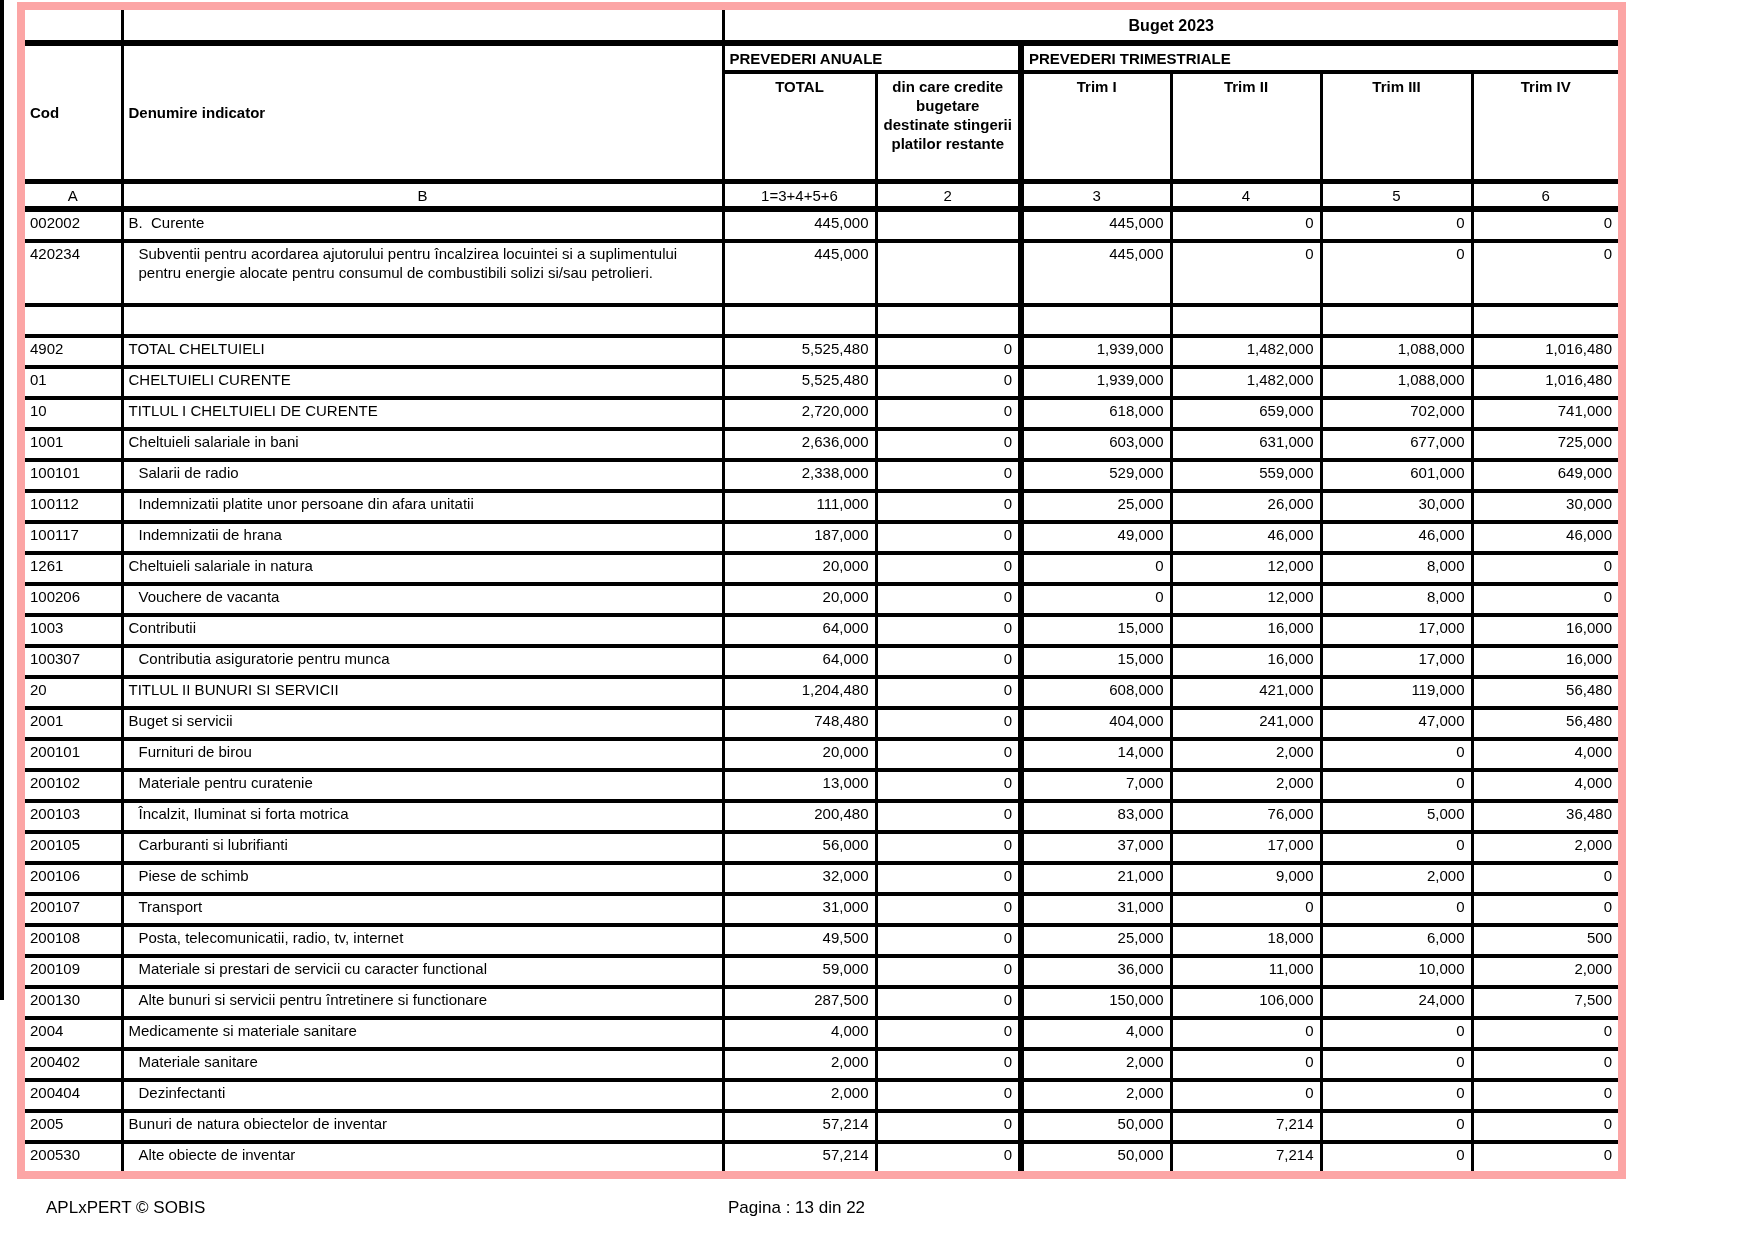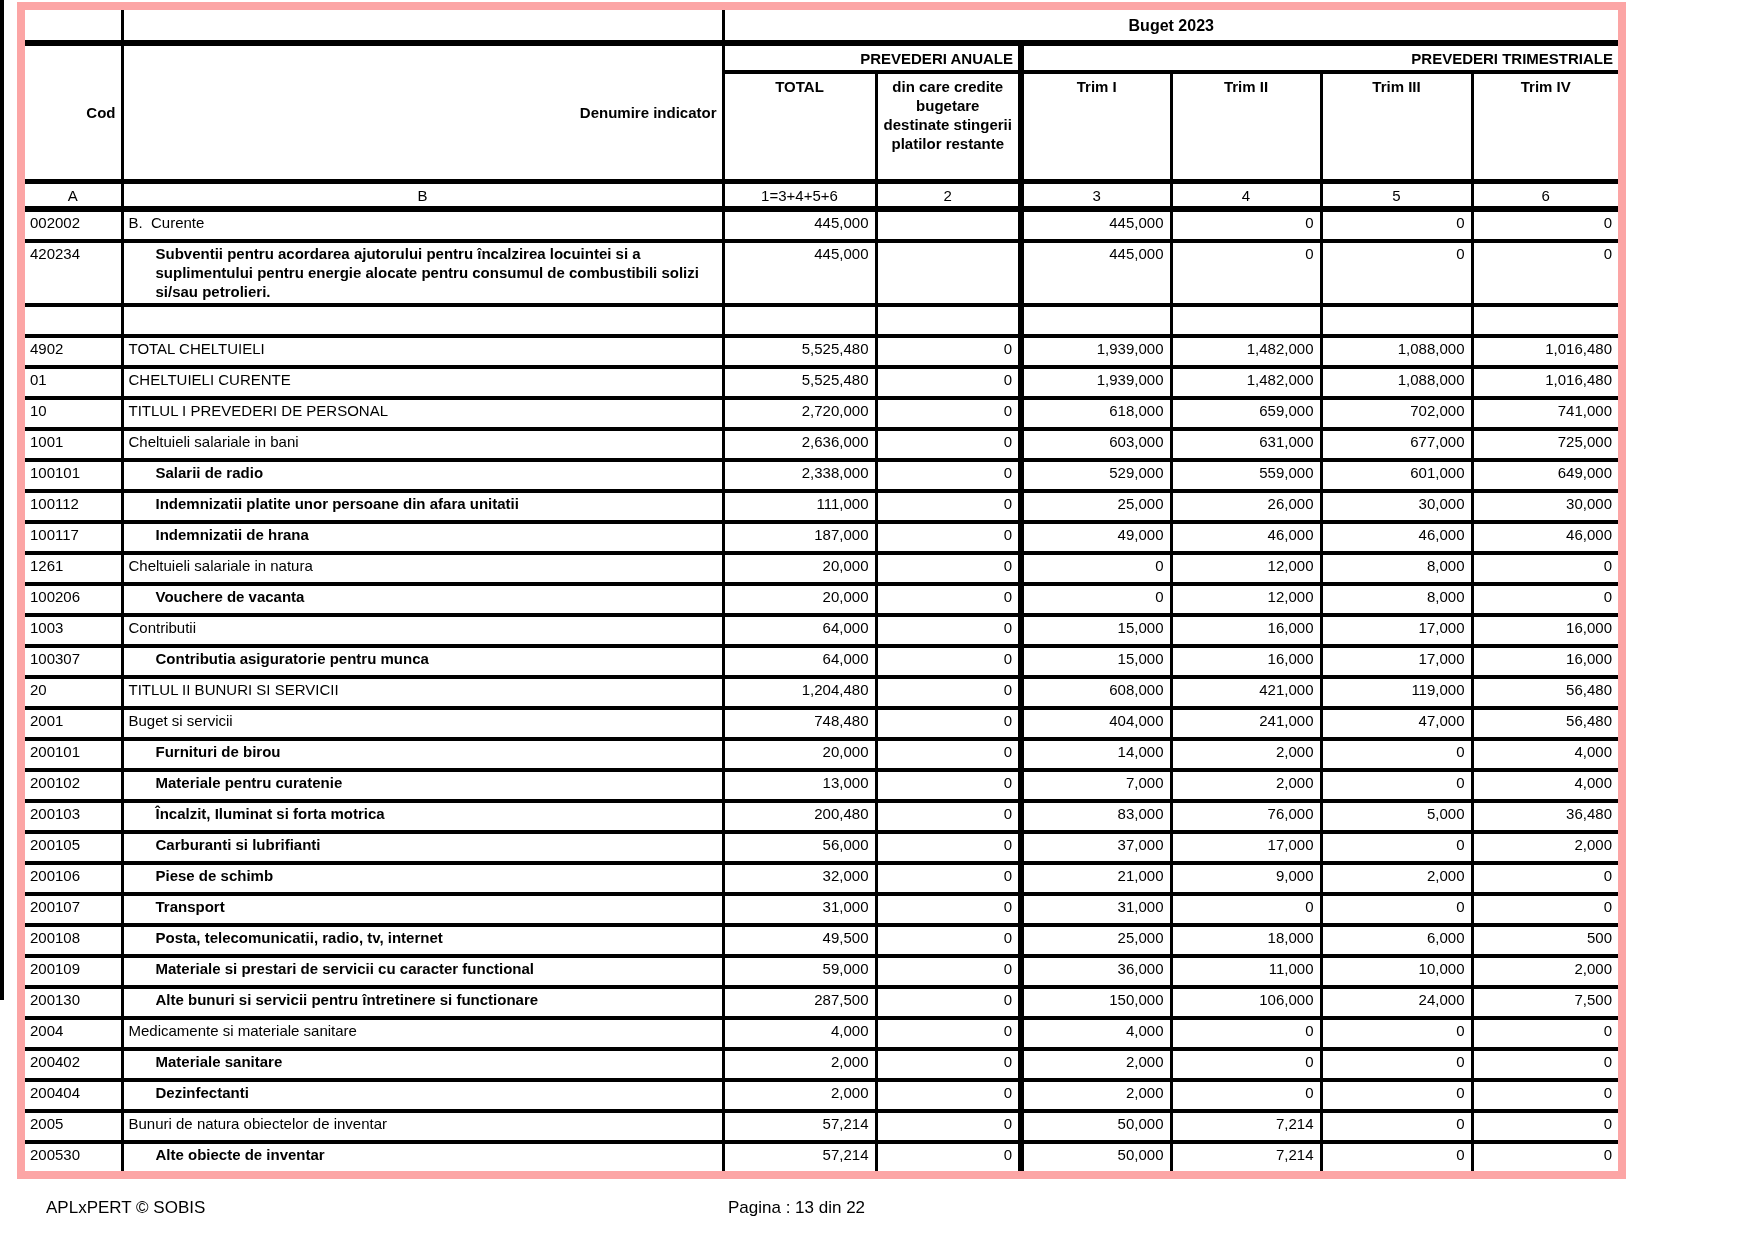--- a/index.html
+++ b/index.html
@@ -15,33 +15,33 @@
   }
   td,th{
     border:4px solid #000;border-left-width:3px;border-right-width:3px;
     padding:1px 5px;font-size:15px;line-height:19px;overflow:hidden;
     background:#fff;color:#000;
   }
   
   tr.band1 td{height:28px;font-weight:bold;font-size:16px;text-align:center;
     vertical-align:middle;border-bottom-width:6px;}
   
-  tr.band2 th{height:22px;text-align:right;font-weight:bold;vertical-align:middle;}
+  tr.band2 th{height:22px;text-align:left;font-weight:bold;vertical-align:middle;}
   th.cod-h,th.den-h{text-align:center;font-weight:bold;vertical-align:middle;}
   tr.band3 th{height:101px;text-align:center;font-weight:bold;vertical-align:top;
     padding-top:3px;border-bottom-width:5px;}
   
   tr.colrow td{height:20px;text-align:center;border-top-width:5px;border-bottom-width:6px;}
   
   tbody td{height:25px;vertical-align:top;}
   tbody tr.tall td{height:58px;}
   td.num{text-align:right;padding-right:6px;}
   td.cod{text-align:left;}
   td.name{text-align:left;white-space:pre-wrap;}
-  td.ind1{padding-left:32px;font-weight:bold;}
+  td.ind1{padding-left:15px;}
   .sep{border-left-width:6px !important;}
   
   .footer-left{position:absolute;left:46px;top:1198px;font-size:17px;}
   .footer-center{position:absolute;left:728px;top:1198px;font-size:17px;}
 </style>
 </head>
 <body>
 
 <div class="page-edge"></div>
 
@@ -133,21 +133,21 @@
         <td class="name">CHELTUIELI CURENTE</td>
         <td class="num">5,525,480</td>
         <td class="num">0</td>
         <td class="num sep">1,939,000</td>
         <td class="num">1,482,000</td>
         <td class="num">1,088,000</td>
         <td class="num">1,016,480</td>
       </tr>
       <tr>
         <td class="cod">10</td>
-        <td class="name">TITLUL I PREVEDERI DE PERSONAL</td>
+        <td class="name">TITLUL I CHELTUIELI DE CURENTE</td>
         <td class="num">2,720,000</td>
         <td class="num">0</td>
         <td class="num sep">618,000</td>
         <td class="num">659,000</td>
         <td class="num">702,000</td>
         <td class="num">741,000</td>
       </tr>
       <tr>
         <td class="cod">1001</td>
         <td class="name">Cheltuieli salariale in bani</td>

